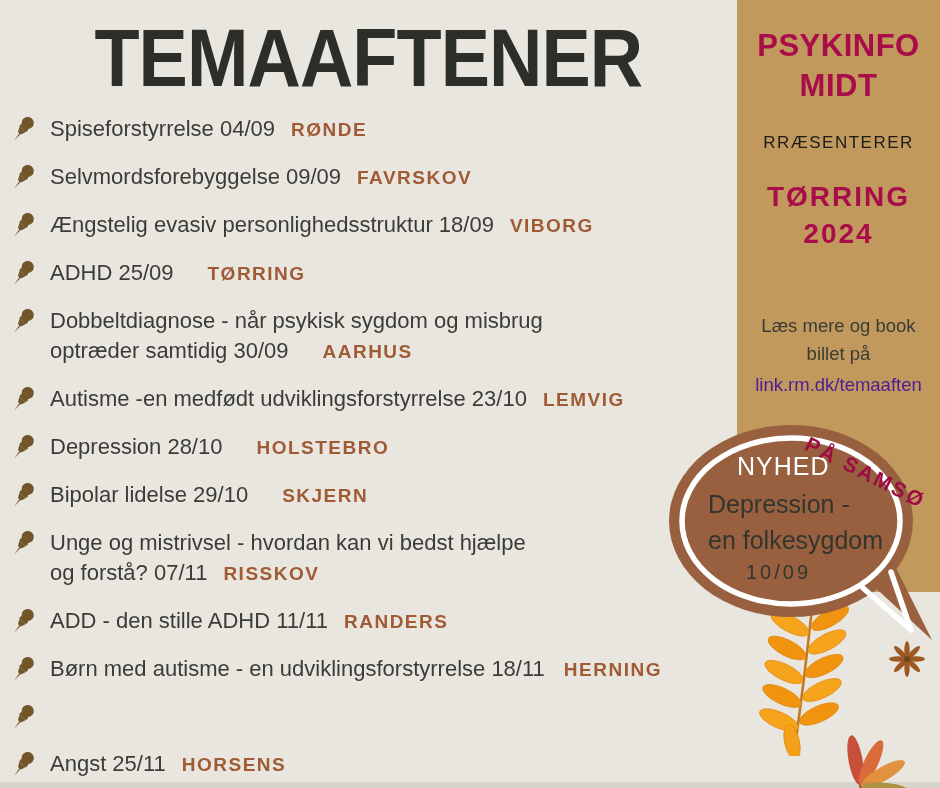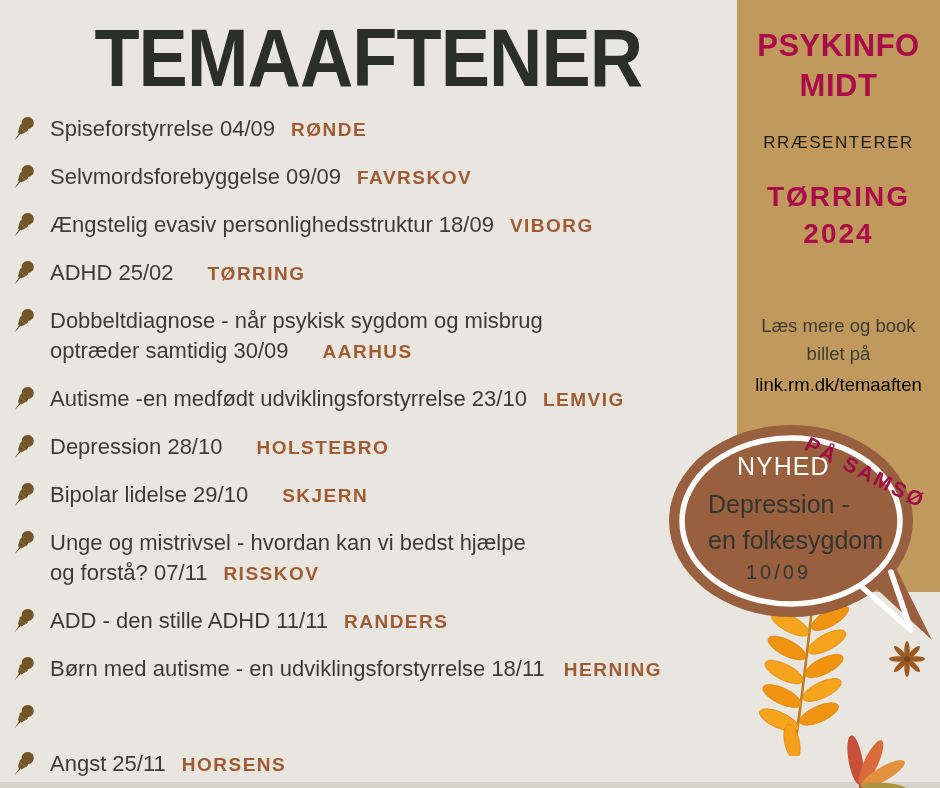--- a/index.html
+++ b/index.html
@@ -63,21 +63,21 @@
     margin-top: 25px;
     color: #a80d49; font-weight: 700;
     font-size: 28px; line-height: 37px; letter-spacing: 2px;
   }
   .booking {
     margin-top: 60px;
     color: #3a3c35; font-size: 18.5px; line-height: 28px;
   }
   .booking-link {
     display: block; margin-top: 3px;
-    color: #000000; font-size: 18.5px; text-decoration: none; font-weight: 500;
+    color: #4c1d95; font-size: 18.5px; text-decoration: none; font-weight: 500;
   }
 
   
   .bubble-wrap { position: absolute; left: 660px; top: 420px; width: 280px; height: 238px; z-index: 3; }
   .bubble-svg { position: absolute; inset: 0; width: 100%; height: 100%; }
   .bubble-wrap .txt { position: absolute; white-space: nowrap; }
   .nyhed   { left: 77px;  top: 32px;  color: #ffffff; font-size: 25px; letter-spacing: 1px; font-weight: 500; }
   .samsoe  { left: 152px; top: 12px;  color: #9d0d44; font-size: 21px; font-weight: 700; letter-spacing: 2.5px;
              transform: rotate(27deg); transform-origin: left top; }
   .bline1  { left: 48px;  top: 70px;  color: #33352e; font-size: 25px; }
@@ -134,21 +134,21 @@
         <svg class="pin-svg" viewBox="0 0 26 26">
             <use href="#pin-shape"></use>
           </svg>
         <div class="event-text"><span class="event-title">Ængstelig evasiv personlighedsstruktur 18/09</span><span class="event-location">VIBORG</span></div>
       </div>
 
       <div class="event-row">
         <svg class="pin-svg" viewBox="0 0 26 26">
             <use href="#pin-shape"></use>
           </svg>
-        <div class="event-text"><span class="event-title">ADHD 25/02</span><span class="event-location gap-lg">TØRRING</span></div>
+        <div class="event-text"><span class="event-title">ADHD 25/09</span><span class="event-location gap-lg">TØRRING</span></div>
       </div>
 
       <div class="event-row">
         <svg class="pin-svg" viewBox="0 0 26 26">
             <use href="#pin-shape"></use>
           </svg>
         <div class="event-text"><span class="event-title">Dobbeltdiagnose - når psykisk sygdom og misbrug
 optræder samtidig 30/09</span><span class="event-location gap-lg">AARHUS</span></div>
       </div>
 

